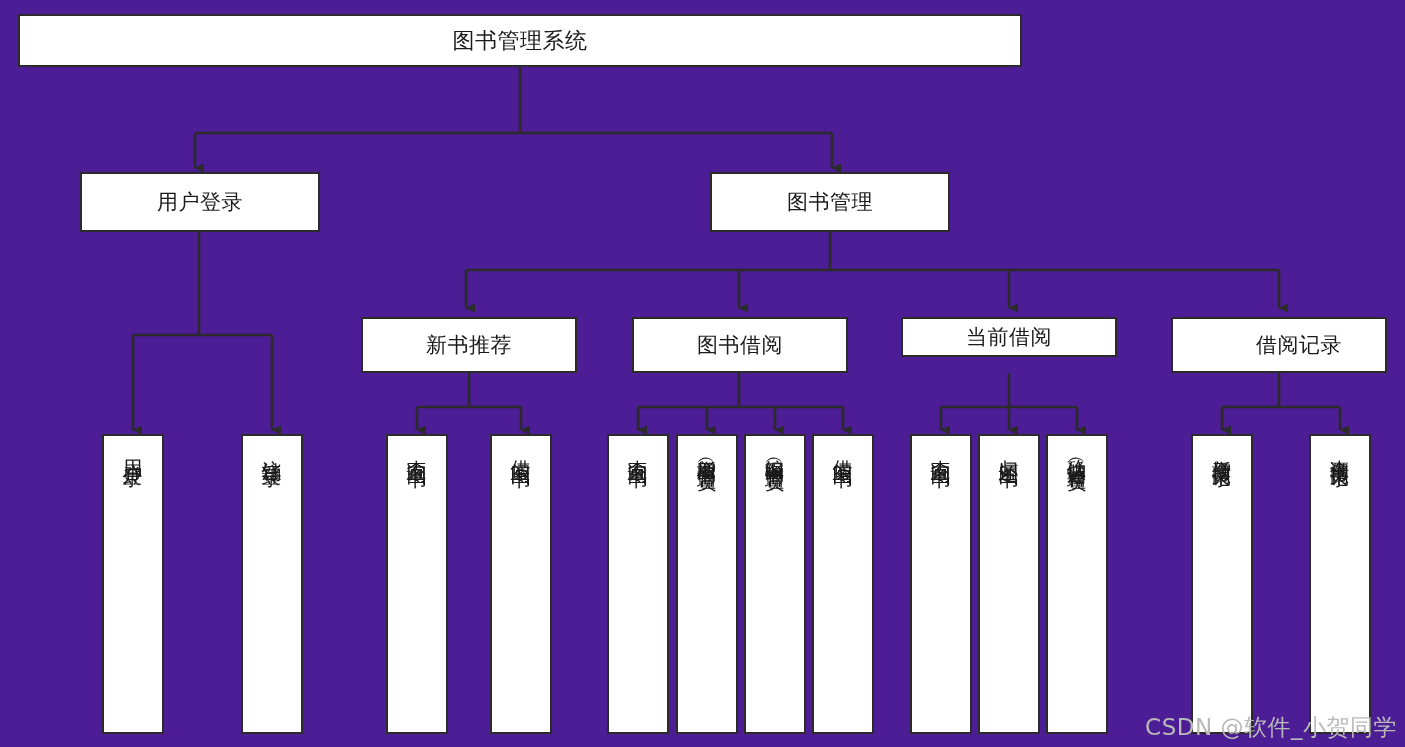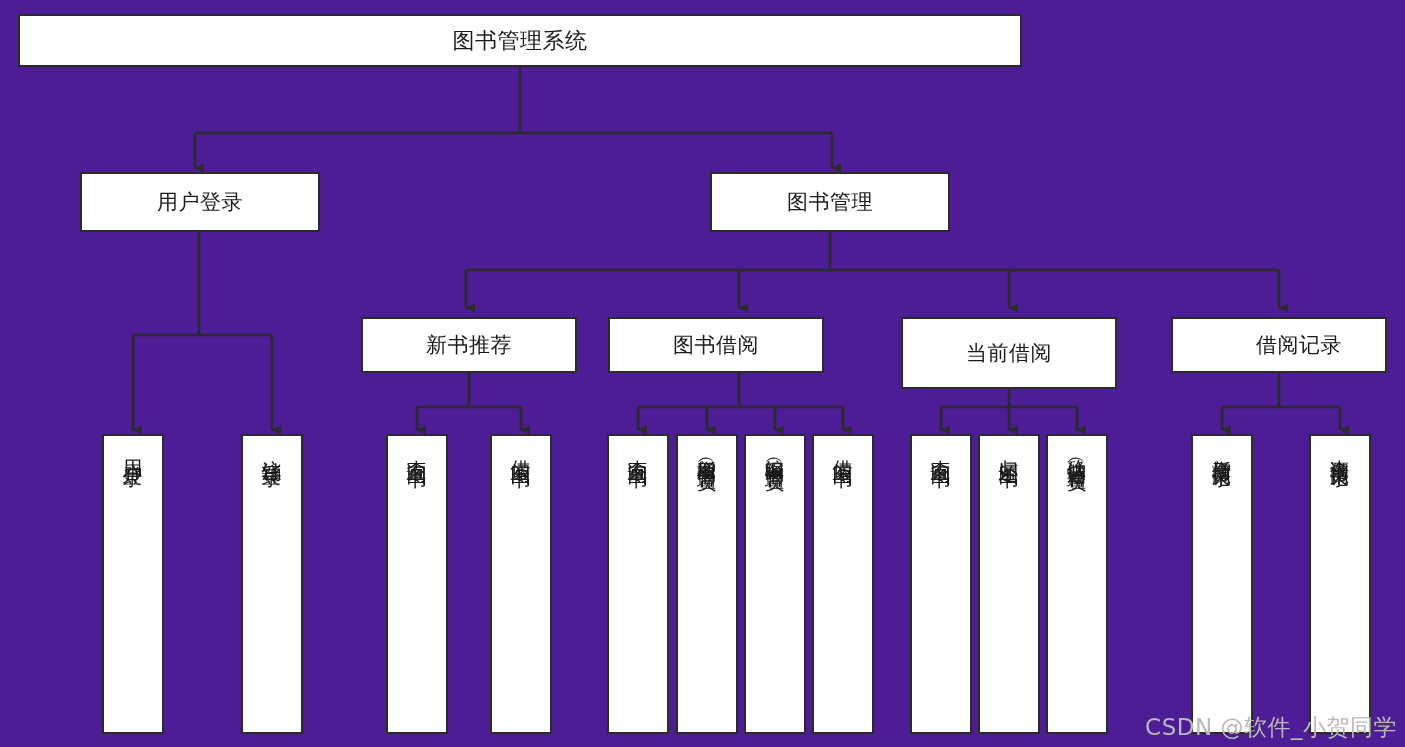--- a/index.html
+++ b/index.html
@@ -150,24 +150,24 @@
   <div class="node horiz" style="left:80px; top:172px; width:240px; height:60px;">
     <span class="node-label">用户登录</span>
   </div>
   <div class="node horiz" style="left:361px; top:317px; width:216px; height:56px;">
     <span class="node-label">新书推荐</span>
   </div>
 
   <div class="node horiz" style="left:710px; top:172px; width:240px; height:60px;">
     <span class="node-label">图书管理</span>
   </div>
-  <div class="node horiz" style="left:608px; top:317px; width:216px; height:56px;">
+  <div class="node horiz" style="left:632px; top:317px; width:216px; height:56px;">
     <span class="node-label">图书借阅</span>
   </div>
-  <div class="node horiz" style="left:901px; top:317px; width:216px; height:72px;">
+  <div class="node horiz" style="left:901px; top:317px; width:216px; height:40px;">
     <span class="node-label">当前借阅</span>
   </div>
   <div class="node horiz" style="left:1171px; top:317px; width:216px; height:56px;padding-left:40px;">
     <span class="node-label">借阅记录</span>
   </div>
 
   <div class="node vert" style="left:102px; top:434px; width:62px; height:300px;">
     <span class="node-label">用户登录</span>
   </div>
   <div class="node vert" style="left:241px; top:434px; width:62px; height:300px;">

